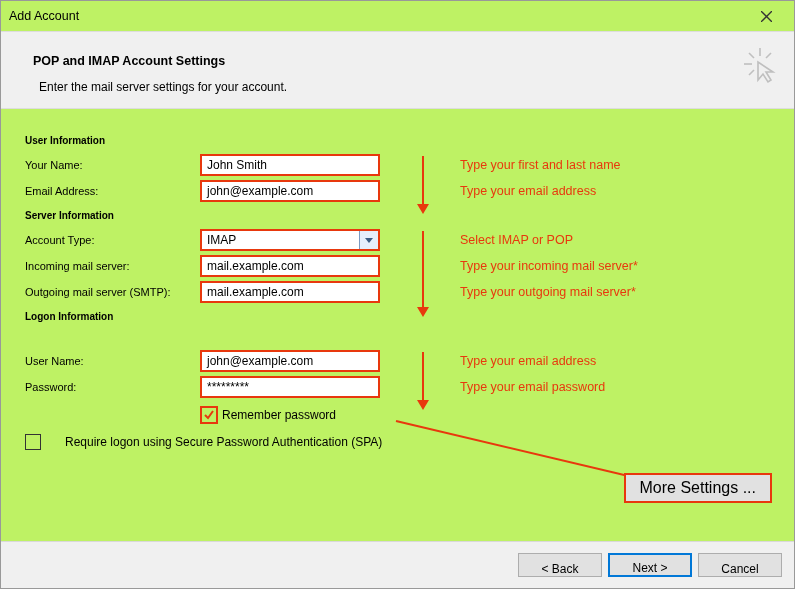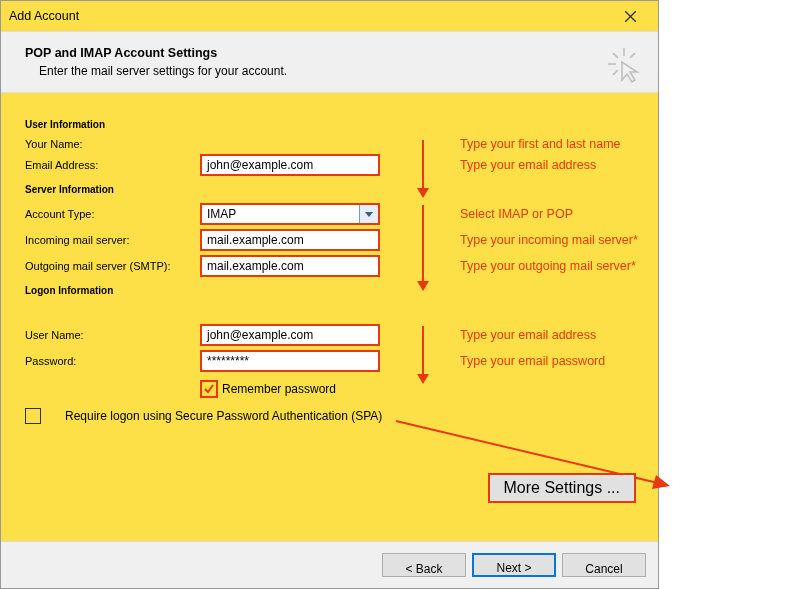--- a/index.html
+++ b/index.html
@@ -1,22 +1,22 @@
 <!DOCTYPE html>
 <html><head>
 <meta charset="utf-8">
 <style>
   html,body{margin:0;padding:0;font-family:"Segoe UI",Tahoma,sans-serif;font-size:12px;color:#000;}
-  .window{width:659px;height:589px;box-sizing:border-box;border:1px solid #999;background:#fde047;position:relative;}
+  .window{width:795px;height:589px;box-sizing:border-box;border:1px solid #999;background:#bef264;position:relative;}
   .titlebar{height:30px;display:flex;align-items:center;justify-content:space-between;padding:0 8px;border-bottom:1px solid #ddd;}
   .titlebar .title{font-size:12.5px;}
   .titlebar .close{width:40px;height:28px;display:flex;align-items:center;justify-content:center;}
   .titlebar .close svg{width:11px;height:11px;stroke:#333;stroke-width:1.2;}
   .header{background:#f0f0f0;padding:10px 20px 14px 20px;border-bottom:1px solid #ddd;position:relative;}
-  .header h1{margin:4px;font-size:12.5px;font-weight:bold;}
+  .header h1{margin:12px;font-size:12.5px;font-weight:bold;}
   .header p{margin:2px 0 0 18px;font-size:12px;}
   .header .corner-icon{position:absolute;right:14px;top:14px;}
   .body{padding:18px 24px 0 24px;position:relative;}
   .section-title{font-weight:bold;margin:8px 0 8px 0;font-size:10px;}
   .row{display:flex;align-items:center;margin:4px 0;position:relative;}
   .label{width:175px;font-size:11px;}
   .field{width:180px;height:22px;box-sizing:border-box;border:2px solid #e8380d;background:#fff;padding:0 5px;font-size:12px;display:flex;align-items:center;position:relative;}
   .field.select{padding-right:32px;}
   .field .dd{position:absolute;right:0;top:0;bottom:0;width:18px;border-left:1px solid #7a99c2;background:#e6eefc;display:flex;align-items:center;justify-content:center;}
   .annot{position:absolute;left:435px;font-size:12.5px;color:#e8380d;white-space:nowrap;}
@@ -61,20 +61,23 @@
     </div>
   </div>
 
   <div class="body">
 
     <div class="section-title">User Information</div>
 
     <div style="position:relative;">
       <div class="row">
         <div class="label">Your Name:</div>
+        <div class="field">
+            <span>John Smith</span>
+          </div>
         <div class="annot">Type your first and last name</div>
       </div>
       <div class="row">
         <div class="label">Email Address:</div>
         <div class="field">
             <span>john@example.com</span>
           </div>
         <div class="annot">Type your email address</div>
       </div>
       <svg class="arrow-col" width="20" height="60">

